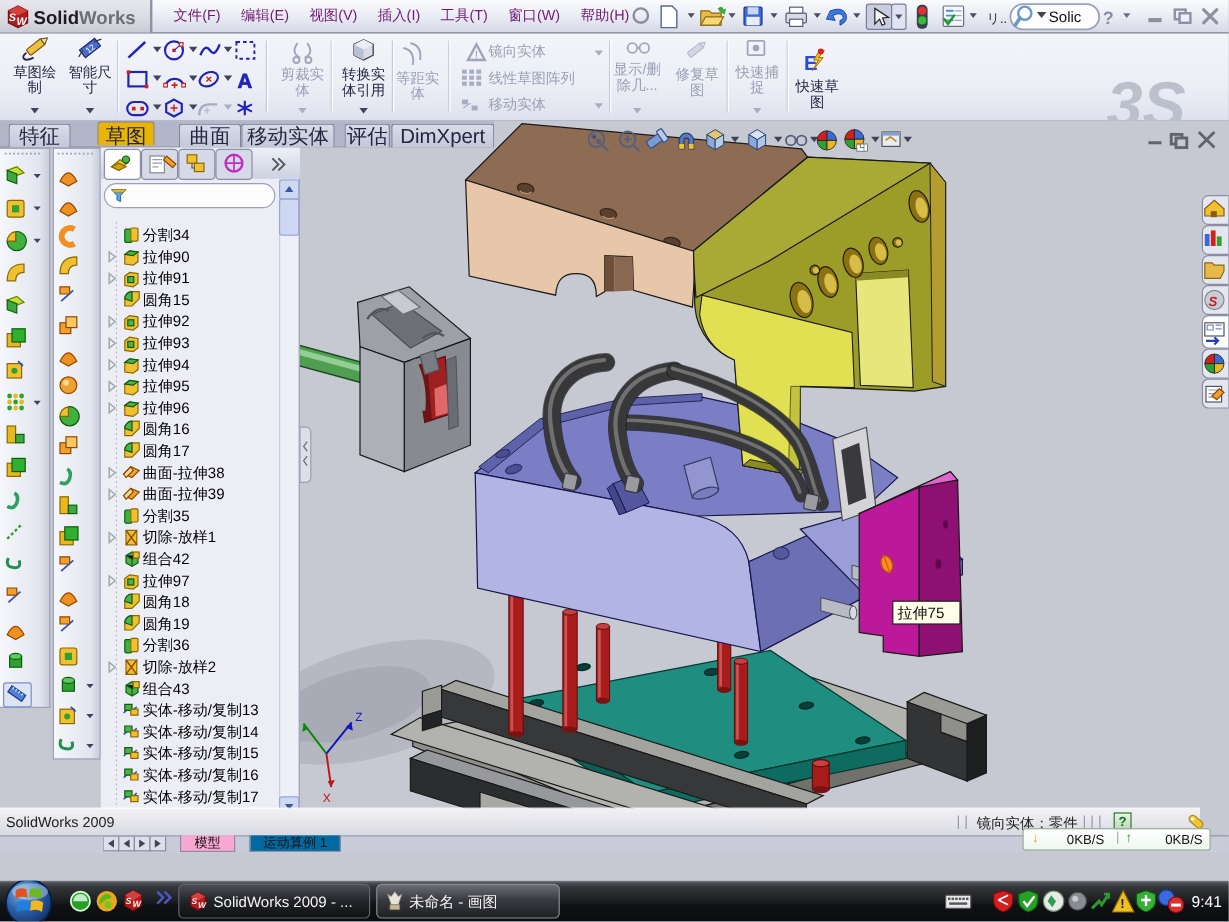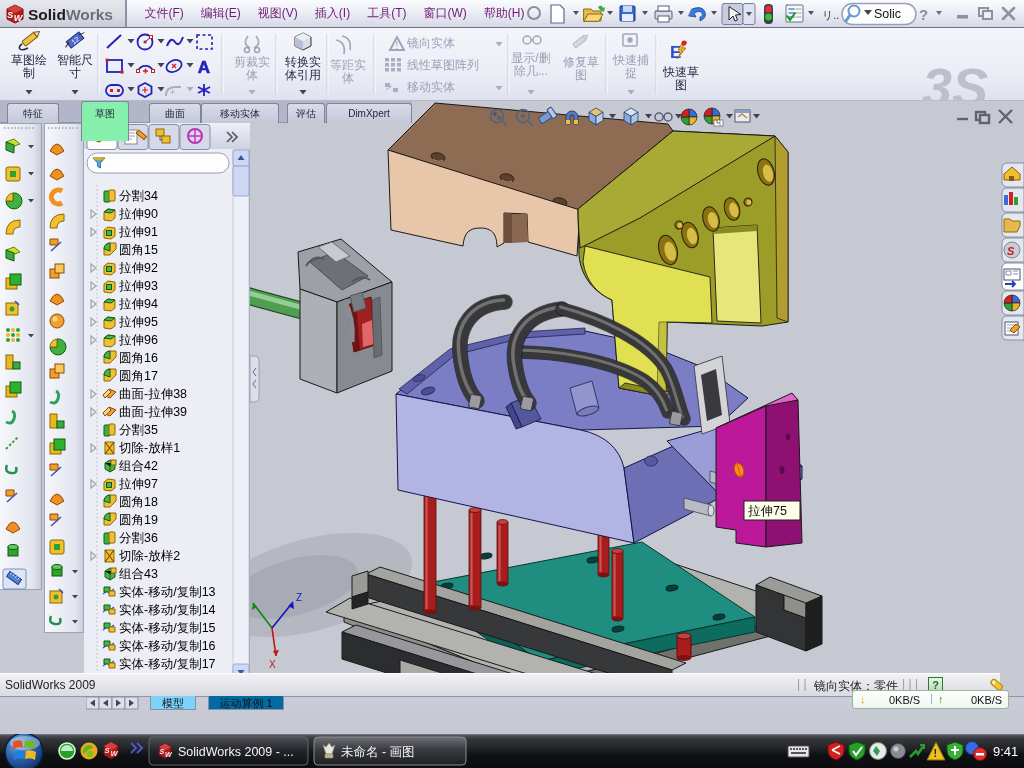--- a/index.html
+++ b/index.html
@@ -4,22 +4,22 @@
 *{margin:0;padding:0;box-sizing:border-box}
 html,body{width:1024px;height:768px;overflow:hidden}
 body{font-family:"Liberation Sans",sans-serif;position:relative;background:#c6c9d2}
 .abs{position:absolute}
 #titlebar{left:0;top:0;width:1024px;height:28px;background:linear-gradient(#fafbfd 0%,#eceef5 45%,#d6d9e6 100%);border-bottom:1px solid #6f7288}
 #logo{left:0;top:0;width:127px;height:27px;background:linear-gradient(#e7e8ee 0%,#d9dae2 60%,#c9cad4 100%);border-right:2px solid #8f92a6}
 #menus{left:136px;top:0;height:27px;color:#701a75;font-size:12px;line-height:27px;white-space:nowrap}
 #menus span{display:inline-block;padding:0 8.5px}
 #toolbar{left:0;top:28px;width:1024px;height:73px;background:linear-gradient(#f4f5fa 0%,#eceef6 60%,#dfe2ee 100%);border-bottom:1px solid #b7bacc}
 #tabrow{left:0;top:101px;width:412px;height:22px;background:#b2b6c8;border-bottom:1px solid #9094aa}
-.ctab{position:absolute;top:2px;height:20px;background:linear-gradient(#d9dce8,#c3c7d8);border:1px solid #80849c;border-bottom:none;border-radius:3px 3px 0 0;font-size:10px;color:#23263f;text-align:center;line-height:19px}
-.ctab.act{background:#86efac;top:0;height:40px;line-height:23px;z-index:2}
+.ctab{position:absolute;top:2px;height:20px;background:linear-gradient(#d9dce8,#c3c7d8);border:1px solid #80849c;border-bottom:none;border-radius:3px 3px 0 0;font-size:17px;color:#23263f;text-align:center;line-height:19px}
+.ctab.act{background:#eab308;top:0;height:20px;line-height:23px;z-index:2}
 #strip1{left:0;top:123px;width:42px;height:467px;background:linear-gradient(90deg,#f6f7fb,#e3e5ef 80%,#c9ccda);border:1px solid #9ea2b6;border-left:none}
 #strip2{left:44px;top:123px;width:40px;height:510px;background:linear-gradient(90deg,#f6f7fb,#e3e5ef 80%,#c9ccda);border:1px solid #9ea2b6}
 #treepanel{left:84px;top:123px;width:166px;height:573px;background:#edeef5;border-right:1px solid #888ca0}
 #viewtop{left:412px;top:101px;width:612px;height:22px;background:#c6c9d2}
 #modeltabs{left:0;top:696px;width:1024px;height:15px;background:#c9ccd8;border-top:1px solid #9094a8}
 .mtab{position:absolute;top:696px;height:14px;font-size:11px;text-align:center;line-height:14px;color:#111;border:1px solid #8a8ea2;border-top:none}
 #statusbar{left:0;top:673px;width:1000px;height:23px;background:linear-gradient(#f2f2f5,#d9dae2);border-top:1px solid #fff;font-size:12px;color:#222}
 #taskbar{left:0;top:734px;width:1024px;height:34px;background:linear-gradient(#7e7f83 0%,#4e4f55 5%,#353639 15%,#202125 45%,#101114 60%,#0b0c0f 100%)}
 #netw{left:852px;top:690px;width:157px;height:19px;background:linear-gradient(#ffffff,#eef6ee);border:1px solid #9ab49a;border-radius:3px;font-size:11px;color:#111;z-index:30}
 </style></head>
@@ -765,21 +765,21 @@
       <rect x="26" y="0" width="13" height="12"></rect>
       <rect x="39" y="0" width="13" height="12"></rect>
     </g>
  <g fill="#445">
       <path d="M4 6 l5 -3.5 v7 z M3 2.5 v7"></path>
       <path d="M17 6 l5 -3.5 v7 z"></path>
       <path d="M30 2.5 l5 3.5 -5 3.5 z"></path>
       <path d="M43 2.5 l5 3.5 -5 3.5 z M49 2.5 v7"></path>
     </g>
 </svg>
-<div class="mtab" style="left:150px;width:46px;background:#7dd3fc">模型</div>
+<div class="mtab" style="left:150px;width:46px;background:#f9a8d4">模型</div>
 <div class="mtab" style="left:208px;width:76px;background:#0369a1">运动算例 1</div>
 <div class="abs" id="netw">
     <span style="position:absolute;left:7px;top:2px;color:#e8a000;font-weight:bold">↓</span>
     <span style="position:absolute;left:36px;top:3px">0KB/S</span>
     <span style="position:absolute;left:77px;top:1px;color:#9ab">|</span>
     <span style="position:absolute;left:85px;top:2px;color:#18a018;font-weight:bold">↑</span>
     <span style="position:absolute;left:118px;top:3px">0KB/S</span>
   </div>
 <div class="abs" id="statusbar">
     <span style="position:absolute;left:5px;top:4px">SolidWorks 2009</span>

